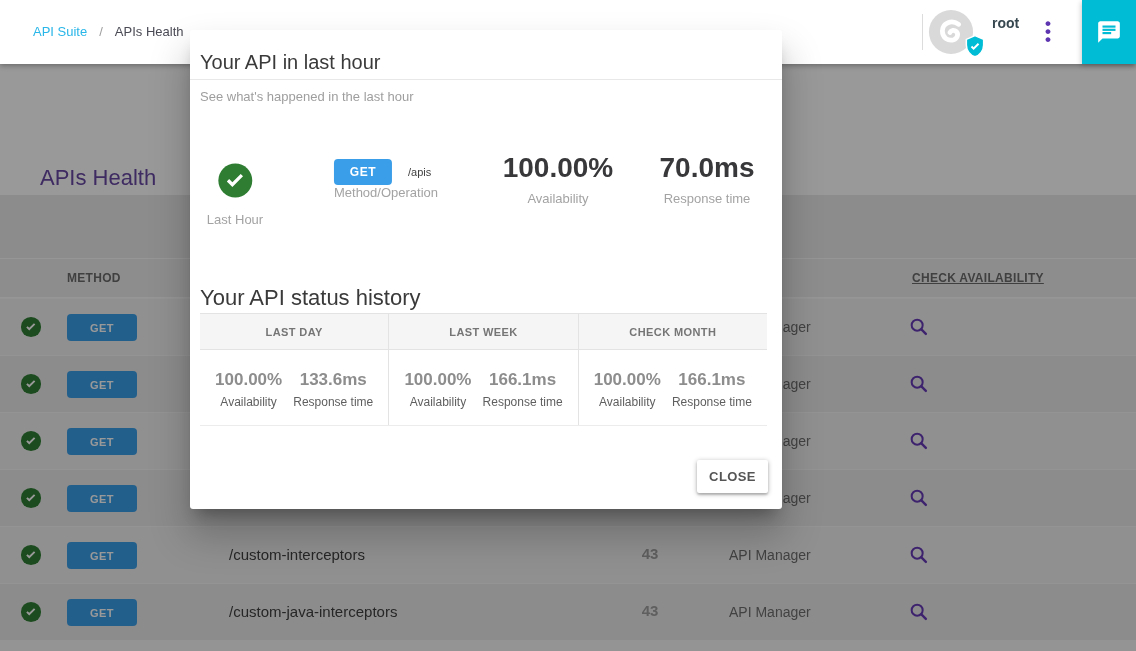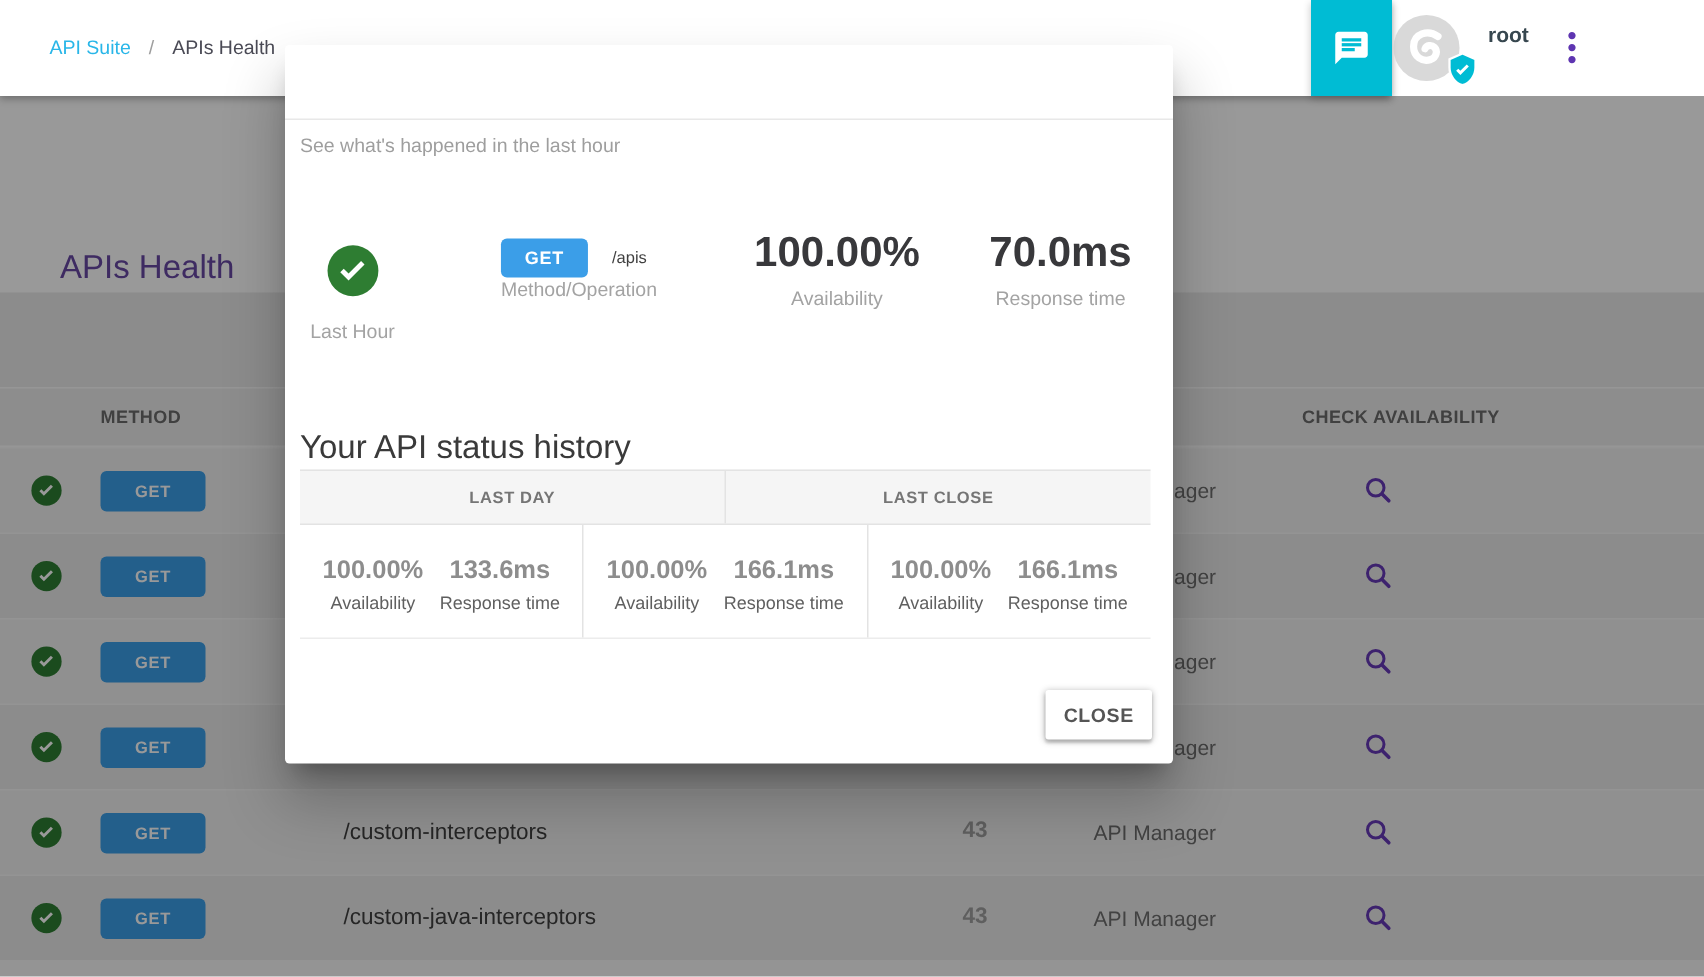--- a/index.html
+++ b/index.html
@@ -5,21 +5,21 @@
   * { margin:0; padding:0; box-sizing:border-box; }
   html,body { width:1136px; height:651px; overflow:hidden; }
   body {
     font-family:"Liberation Sans", sans-serif;
     background:#ffffff;
     position:relative;
   }
 
   
   .topbar {
-    position:absolute; left:0; top:0; width:928px; height:64px;
+    position:absolute; left:0; top:0; width:1136px; height:64px;
     background:#ffffff; z-index:60;
     box-shadow:0 2px 5px rgba(0,0,0,0.28);
   }
   .breadcrumb { position:absolute; left:33px; top:24px; font-size:13px; display:flex; gap:12px; align-items:center; }
   .crumb-link { color:#29b6e8; cursor:pointer; }
   .crumb-sep  { color:#9e9e9e; }
   .crumb-cur  { color:#4a4a55; }
   .tb-divider { position:absolute; left:922px; top:14px; width:1px; height:36px; background:#dcdcdc; }
   .avatar { position:absolute; left:928px; top:9px; width:46px; height:46px; }
   .avatar-badge { position:absolute; left:962px; top:34px; width:26px; height:26px; }
@@ -46,21 +46,21 @@
     background:transparent; border:1px solid #b9b9b9; border-radius:2px;
     font-family:"Liberation Sans", sans-serif;
     font-size:13px; font-weight:bold; letter-spacing:0.8px; color:#565656;
     display:flex; align-items:center; gap:10px; cursor:pointer;
   }
 
   .thead { position:absolute; left:0; top:258px; width:1136px; height:40px; background:#ececec;
            border-top:1px solid #fafafa; border-bottom:1px solid #fafafa; }
   .th { position:absolute; top:12px; font-size:12px; font-weight:bold; letter-spacing:0.3px; color:#6b6b6b; }
   .th-method { left:67px; }
-  .th-check  { left:868px; }
+  .th-check  { left:912px;text-decoration:underline; }
 
   .row { position:absolute; left:0; width:1136px; height:57px; border-top:1px solid #f7f7f7; }
   .row-a { background:#f1f1f1; }
   .row-b { background:#eaeaea; }
   .row-stub { background:#f7f7f7; }
   .check-sm { position:absolute; left:20px; top:17px; width:22px; height:22px; }
   .chip {
     position:absolute; left:67px; top:15px; width:70px; height:27px;
     background:#3b9ee8; color:#ffffff; border:none; border-radius:4px;
     font-family:"Liberation Sans", sans-serif;
@@ -269,20 +269,21 @@
         <path d="M20 2H4c-1.1 0-2 .9-2 2v18l4-4h14c1.1 0 2-.9 2-2V4c0-1.1-.9-2-2-2z" fill="#ffffff"></path>
         <rect x="6" y="6" width="12" height="2" fill="#00bcd4"></rect>
         <rect x="6" y="9" width="12" height="2" fill="#00bcd4"></rect>
         <rect x="6" y="12" width="8" height="2" fill="#00bcd4"></rect>
       </svg>
     </span>
   </button>
 </div>
 
 <div class="modal">
+  <div class="m-title">Your API in last hour</div>
   <div class="m-rule"></div>
   <div class="m-sub">See what's happened in the last hour</div>
 
   <div class="stat stat-hour">
     <span class="check-lg" style="display:inline-block">
       <svg viewBox="0 0 24 24" width="37" height="37">
           <circle cx="12" cy="12" r="11" fill="#2e7d32"></circle>
           <path d="M10.1 16.2l-3.6-3.6 1.5-1.5 2.1 2.1 5.4-5.4 1.5 1.5z" fill="#fff"></path>
         </svg>
     </span>
@@ -305,21 +306,22 @@
   <div class="stat stat-resp">
     <div class="big-val">70.0ms</div>
     <div class="stat-label">Response time</div>
   </div>
 
   <div class="m-hist-title">Your API status history</div>
 
   <div class="h-table">
     <div class="h-head">
       <div class="h-head-cell">LAST DAY</div>
-      <div class="h-head-cell">LAST CLOSE</div>
+      <div class="h-head-cell">LAST WEEK</div>
+      <div class="h-head-cell">CHECK MONTH</div>
     </div>
     <div class="h-body">
       <div class="h-cell">
         <div class="h-stat">
           <div class="h-val">100.00%</div>
           <div class="h-lab">Availability</div>
         </div>
         <div class="h-stat">
           <div class="h-val">133.6ms</div>
           <div class="h-lab">Response time</div>

